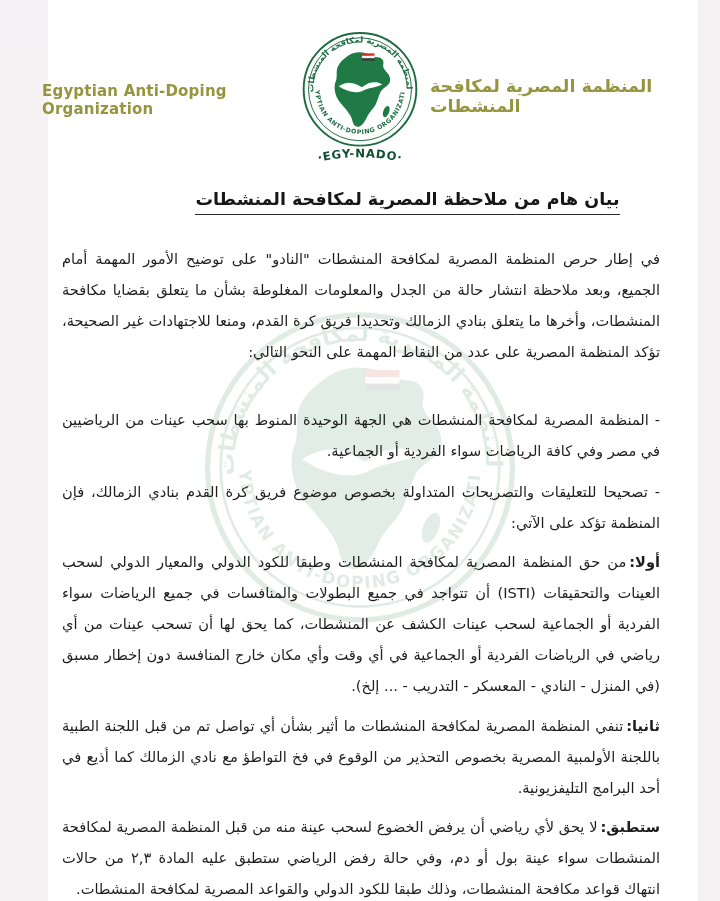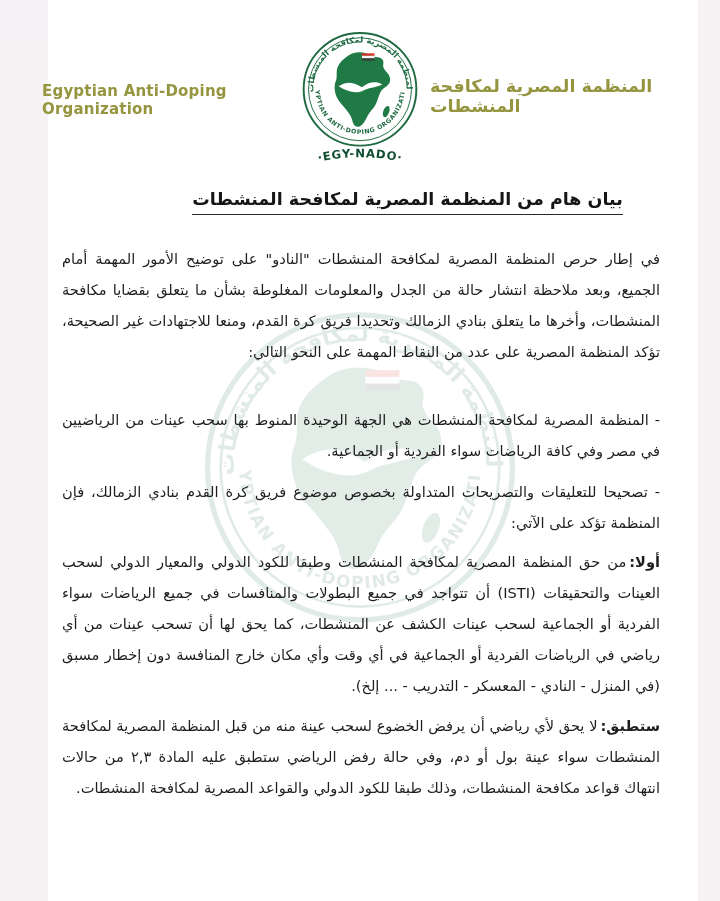--- a/index.html
+++ b/index.html
@@ -117,30 +117,33 @@
       </defs>
       <text class="ring-text-ar"><textPath href="#hd-arc-top" startOffset="50%" text-anchor="middle">المنظمة المصرية لمكافحة المنشطات</textPath></text>
       <text class="ring-text-en"><textPath href="#hd-arc-bottom" startOffset="50%" text-anchor="middle">EGYPTIAN ANTI-DOPING ORGANIZATION</textPath></text>
       <text class="egynado"><textPath href="#hd-arc-caption" startOffset="50%" text-anchor="middle">·EGY-NADO·</textPath></text>
     </svg>
   </div>
 
   <div class="org-ar">المنظمة المصرية لمكافحة المنشطات</div>
 
   <div class="title">
-    <span>بيان هام من المنظمة المصرية لمكافحة المنشطات</span>
+    <span>بيان هام من ملاحظة المصرية لمكافحة المنشطات</span>
   </div>
 
   <div class="body-text">
     <p class="p-intro">في إطار حرص المنظمة المصرية لمكافحة المنشطات "النادو" على توضيح الأمور المهمة أمام الجميع، وبعد ملاحظة انتشار حالة من الجدل والمعلومات المغلوطة بشأن ما يتعلق بقضايا مكافحة المنشطات، وأخرها ما يتعلق بنادي الزمالك وتحديدا فريق كرة القدم، ومنعا للاجتهادات غير الصحيحة، تؤكد المنظمة المصرية على عدد من النقاط المهمة على النحو التالي:</p>
 
     <p class="p-b1">- المنظمة المصرية لمكافحة المنشطات هي الجهة الوحيدة المنوط بها سحب عينات من الرياضيين في مصر وفي كافة الرياضات سواء الفردية أو الجماعية.</p>
     <p class="p-b3">- تصحيحا للتعليقات والتصريحات المتداولة بخصوص موضوع فريق كرة القدم بنادي الزمالك، فإن المنظمة تؤكد على الآتي:</p>
 
     <p class="p-first">
       <span class="pt-label">أولا:</span><span>من حق المنظمة المصرية لمكافحة المنشطات وطبقا للكود الدولي والمعيار الدولي لسحب العينات والتحقيقات (ISTI) أن تتواجد في جميع البطولات والمنافسات في جميع الرياضات سواء الفردية أو الجماعية لسحب عينات الكشف عن المنشطات، كما يحق لها أن تسحب عينات من أي رياضي في الرياضات الفردية أو الجماعية في أي وقت وأي مكان خارج المنافسة دون إخطار مسبق (في المنزل - النادي - المعسكر - التدريب - ... إلخ).</span>
     </p>
+    <p class="p-second">
+      <span class="pt-label">ثانيا:</span><span>تنفي المنظمة المصرية لمكافحة المنشطات ما أثير بشأن أي تواصل تم من قبل اللجنة الطبية باللجنة الأولمبية المصرية بخصوص التحذير من الوقوع في فخ التواطؤ مع نادي الزمالك كما أذيع في أحد البرامج التليفزيونية.</span>
+    </p>
     <p class="p-third">
       <span class="pt-label">ستطبق:</span><span>لا يحق لأي رياضي أن يرفض الخضوع لسحب عينة منه من قبل المنظمة المصرية لمكافحة المنشطات سواء عينة بول أو دم، وفي حالة رفض الرياضي ستطبق عليه المادة ٢,٣ من حالات انتهاك قواعد مكافحة المنشطات، وذلك طبقا للكود الدولي والقواعد المصرية لمكافحة المنشطات.</span>
     </p>
   </div>
 
 </div>
 
 </body></html>

